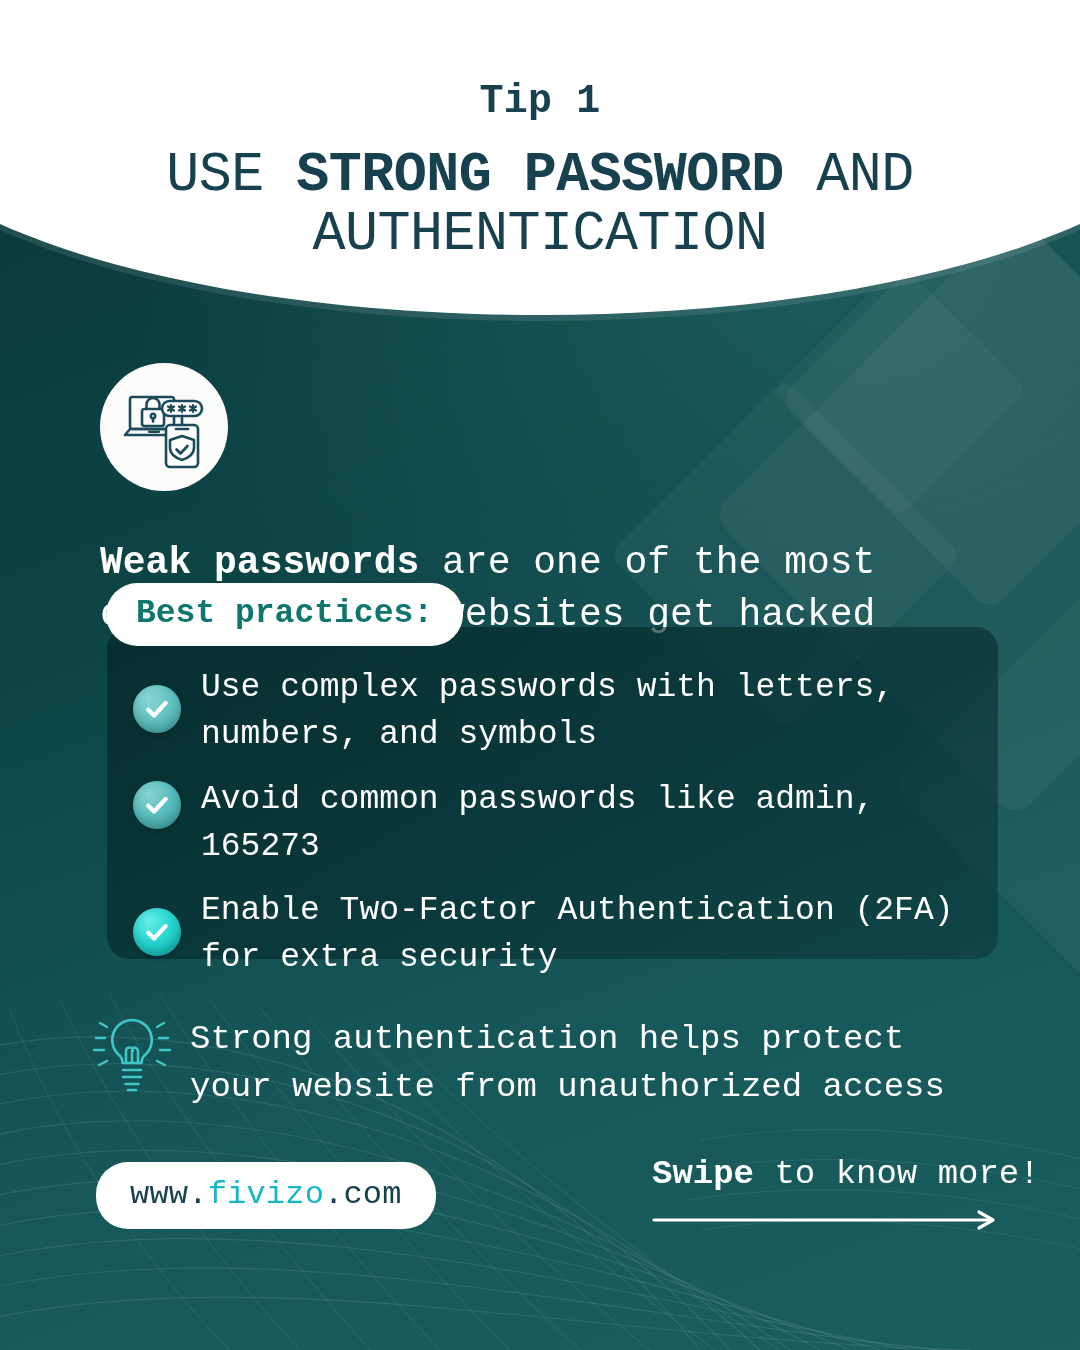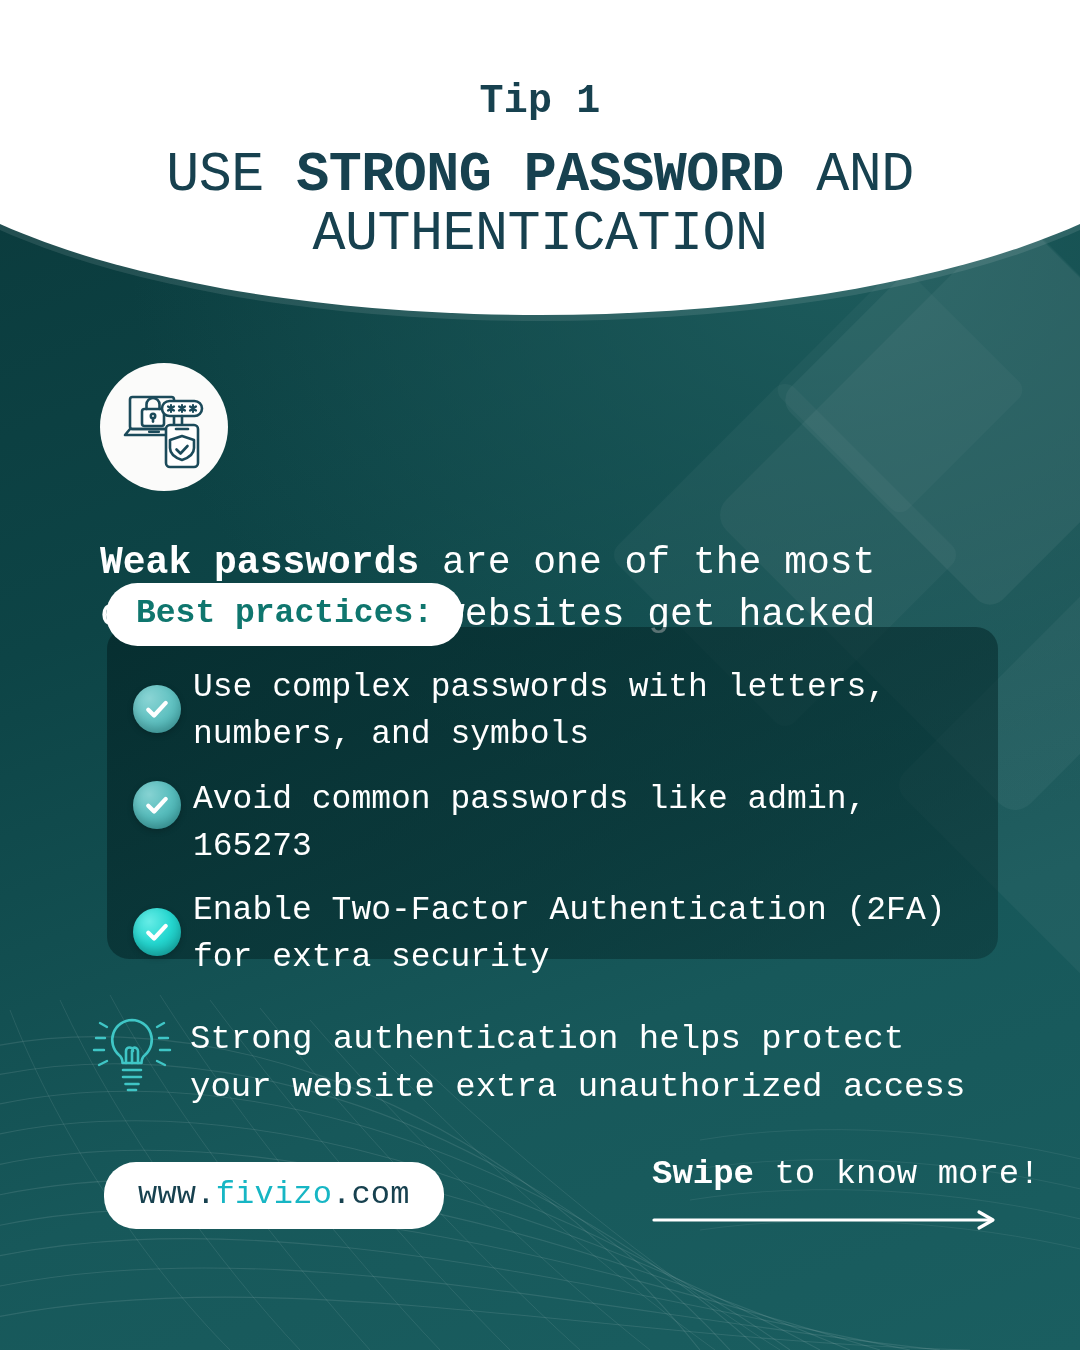--- a/index.html
+++ b/index.html
@@ -89,21 +89,21 @@
     z-index:3;
   }
   .bp-card {
     position:absolute; left:107px; top:627px;
     width:891px; height:332px;
     background:linear-gradient(150deg, rgba(4,38,40,0.72) 0%, rgba(6,44,46,0.62) 60%, rgba(10,52,54,0.55) 100%);
     border-radius:22px;
     padding:42px 34px 0 26px;
   }
   .bp-item {
-    display:flex; align-items:flex-start; gap:12px;
+    display:flex; align-items:flex-start; gap:20px;
     margin-bottom:22px;
   }
   .bp-check {
     flex:0 0 auto;
     width:48px; height:48px; border-radius:50%;
     display:flex; align-items:center; justify-content:center;
     box-shadow:inset 0 -5px 10px rgba(0,0,0,0.18), 0 2px 6px rgba(0,0,0,0.22);
   }
   .bp-check svg { width:28px; height:28px; }
   .bp-text {
@@ -118,21 +118,21 @@
     width:910px; display:flex; align-items:flex-start; gap:18px;
   }
   .note-icon { flex:0 0 auto; width:80px; height:96px; }
   .note-text {
     margin-top:8px;
     font-size:34px; line-height:1.4; color:#ffffff; font-weight:300;
   }
 
   
   .url-pill {
-    position:absolute; left:104px; top:1162px;
+    position:absolute; left:96px; top:1162px;
     background:#ffffff; border-radius:32px;
     padding:14px 34px 16px 34px;
     font-size:32px; font-weight:400;
     color:#17414f; letter-spacing:0.2px;
   }
   .url-pill .brand { color:#17b6c4; }
 
   .swipe {
     position:absolute; right:78px; top:1155px;
     width:350px; text-align:right;
@@ -268,21 +268,21 @@
         <path d="M31 62 h18 M31 69 h18 M33.5 76 h13"></path>
         <path d="M36 82 h8"></path>
         <path d="M34 55 v-12 a3.5 3.5 0 0 1 7 0 M46 55 v-12 a3.5 3.5 0 0 0 -5 -3"></path>
         <path d="M40 55 v-12"></path>
         <g stroke-width="2.4">
           <path d="M13 30 h-9 M12 42 h-10 M15 53 l-8 4 M15 19 l-7 -4"></path>
           <path d="M67 30 h9 M68 42 h10 M65 53 l8 4 M65 19 l7 -4"></path>
         </g>
       </svg>
     </span>
-    <span class="note-text">Strong authentication helps protect your website extra unauthorized access</span>
+    <span class="note-text">Strong authentication helps protect your website from unauthorized access</span>
   </div>
 
   <div class="url-pill">
     <span>www.</span><span class="brand">fivizo</span><span>.com</span>
   </div>
 
   <div class="swipe">
     <div class="swipe-text">
       <b>Swipe</b><span> to know more!</span>
     </div>

